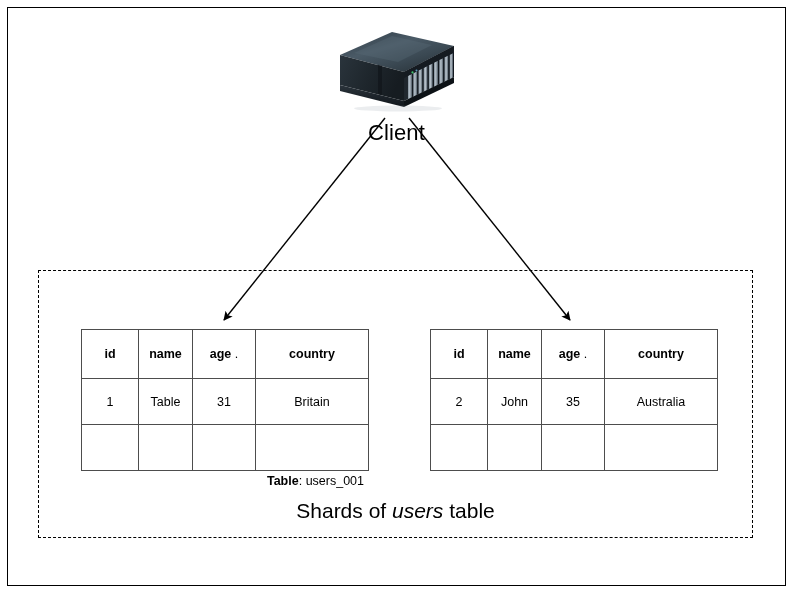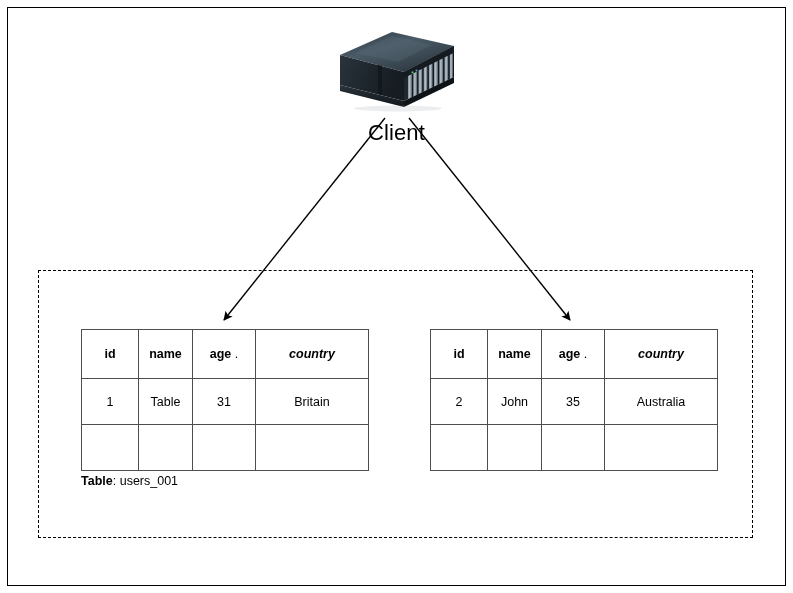--- a/index.html
+++ b/index.html
@@ -102,33 +102,33 @@
   }
   table.shard-table td {
     font-weight: normal;
     height: 45px;
   }
   table.shard-table tr.empty-row td { height: 45px; }
 
   .col-id      { width: 56px; }
   .col-name    { width: 53px; }
   .col-age     { width: 62px; }
-  .col-country { width: 112px; font-style: italic; }
+  .col-country { width: 112px; }
 
   .age-head-dot {
     font-weight: normal;
     font-size: 12.5px;
   }
 
   
   .table-caption {
     position: absolute;
     top: 474px;
     width: 283px;
-    text-align: left;
+    text-align: right;
     font-size: 12.5px;
     color: #000000;
   }
   .table-caption.left  { left: 81px; }
   .table-caption.right { left: 430px; }
   .table-caption .cap-key { font-weight: bold; }
   .table-caption .cap-val { font-weight: normal; }
 
   
   #shards-caption {
@@ -289,14 +289,17 @@
           <td></td>
           <td></td>
           <td></td>
           <td></td>
         </tr>
       </tbody>
     </table>
   </div>
 
 
+  <div id="shards-caption">
+    <span>Shards of </span><span class="em">users</span><span> table</span>
+  </div>
 
 </div>
 
 </body></html>

